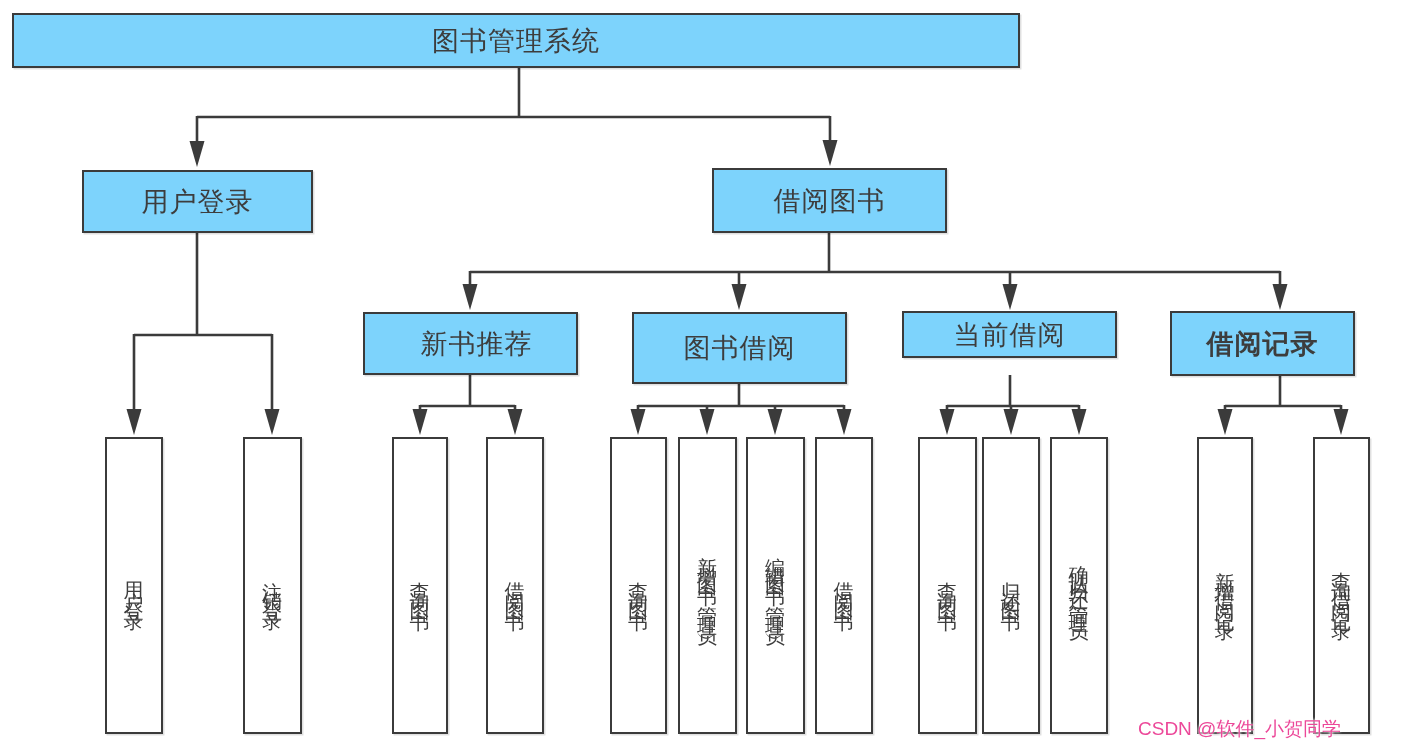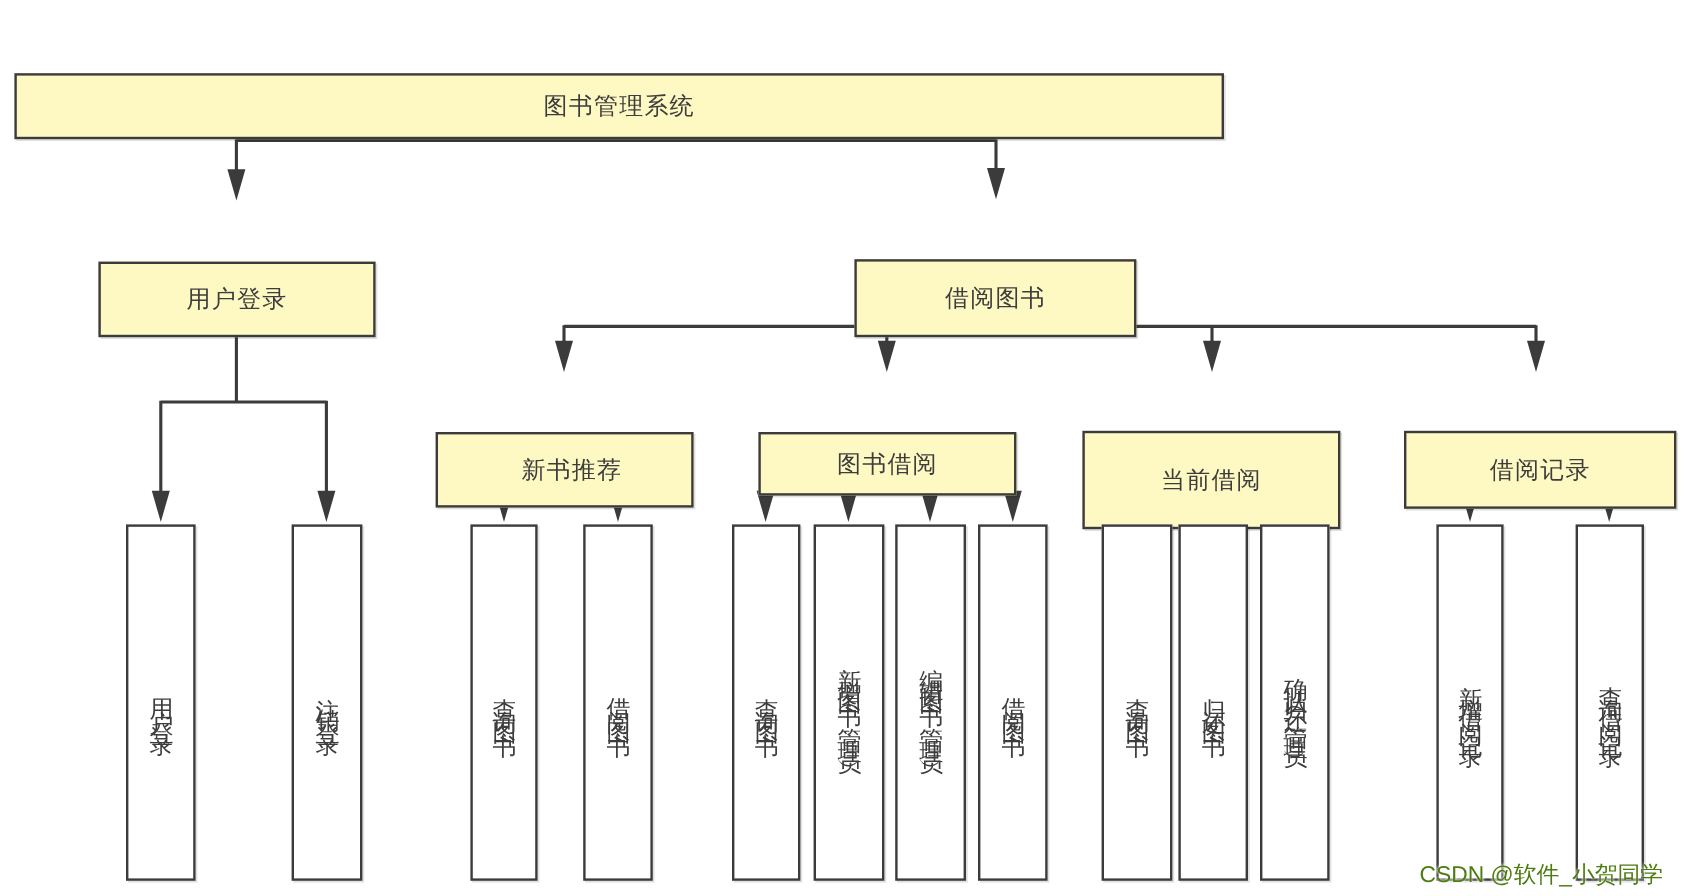--- a/index.html
+++ b/index.html
@@ -27,29 +27,28 @@
     stroke-width: 2.6;
     fill: none;
   }
   .connectors polygon {
     fill: #3b3b3b;
   }
   .node {
     position: absolute;
     box-sizing: border-box;
     border: 2.5px solid #3b3b3b;
-    background: #fef9c3;
+    background: #7dd3fc;
     color: #3d3d3d;
     display: flex;
     align-items: center;
     justify-content: center;
-    font-size: 20px;
+    font-size: 27px;
     letter-spacing: 1px;
     box-shadow: 1.5px 1.5px 0 rgba(0,0,0,0.12);
-    margin-top: 48px;
   }
   .leaf {
     position: absolute;
     box-sizing: border-box;
     top: 437px;
     height: 297px;
     border: 2.5px solid #3b3b3b;
     background: #ffffff;
     color: #3d3d3d;
     display: flex;
@@ -60,24 +59,24 @@
   .vtext {
     writing-mode: vertical-rl;
     text-orientation: mixed;
     font-size: 20px;
     letter-spacing: 10px;
     line-height: 1;
     white-space: nowrap;
   }
   .watermark {
     position: absolute;
-    left: 1183px;
+    left: 1138px;
     top: 716px;
     font-size: 19px;
-    color: #4d7c0f;
+    color: #ec4899;
     white-space: nowrap;
     text-shadow: 0 0 3px #ffffff, 0 0 3px #ffffff;
   }
 </style>
 </head>
 <body>
 
 <div class="canvas">
 
   <svg class="connectors" viewBox="0 0 1405 747" xmlns="http://www.w3.org/2000/svg">
@@ -118,23 +117,23 @@
     <use href="#ah" x="1225" y="435"></use>
     <use href="#ah" x="1341" y="435"></use>
   </svg>
 
   <div class="node" style="left:12px; top:13px; width:1008px; height:55px;">图书管理系统</div>
 
   <div class="node" style="left:82px; top:170px; width:231px; height:63px;">用户登录</div>
   <div class="node" style="left:712px; top:168px; width:235px; height:65px;">借阅图书</div>
 
   <div class="node" style="left:363px; top:312px; width:215px; height:63px;padding-left:12px;">新书推荐</div>
-  <div class="node" style="left:632px; top:312px; width:215px; height:53px;">图书借阅</div>
-  <div class="node" style="left:902px; top:311px; width:215px; height:82px;text-align:right;">当前借阅</div>
-  <div class="node" style="left:1170px; top:311px; width:227px; height:65px;">借阅记录</div>
+  <div class="node" style="left:632px; top:312px; width:215px; height:72px;">图书借阅</div>
+  <div class="node" style="left:902px; top:311px; width:215px; height:47px;text-align:right;">当前借阅</div>
+  <div class="node" style="left:1170px; top:311px; width:185px; height:65px;font-weight:bold;">借阅记录</div>
 
   <div class="leaf" style="left:105px; width:58px;">
     <span class="vtext">用户登录</span>
   </div>
   <div class="leaf" style="left:243px; width:59px;">
     <span class="vtext">注销登录</span>
   </div>
 
   <div class="leaf" style="left:392px; width:56px;">
     <span class="vtext">查询图书</span>

